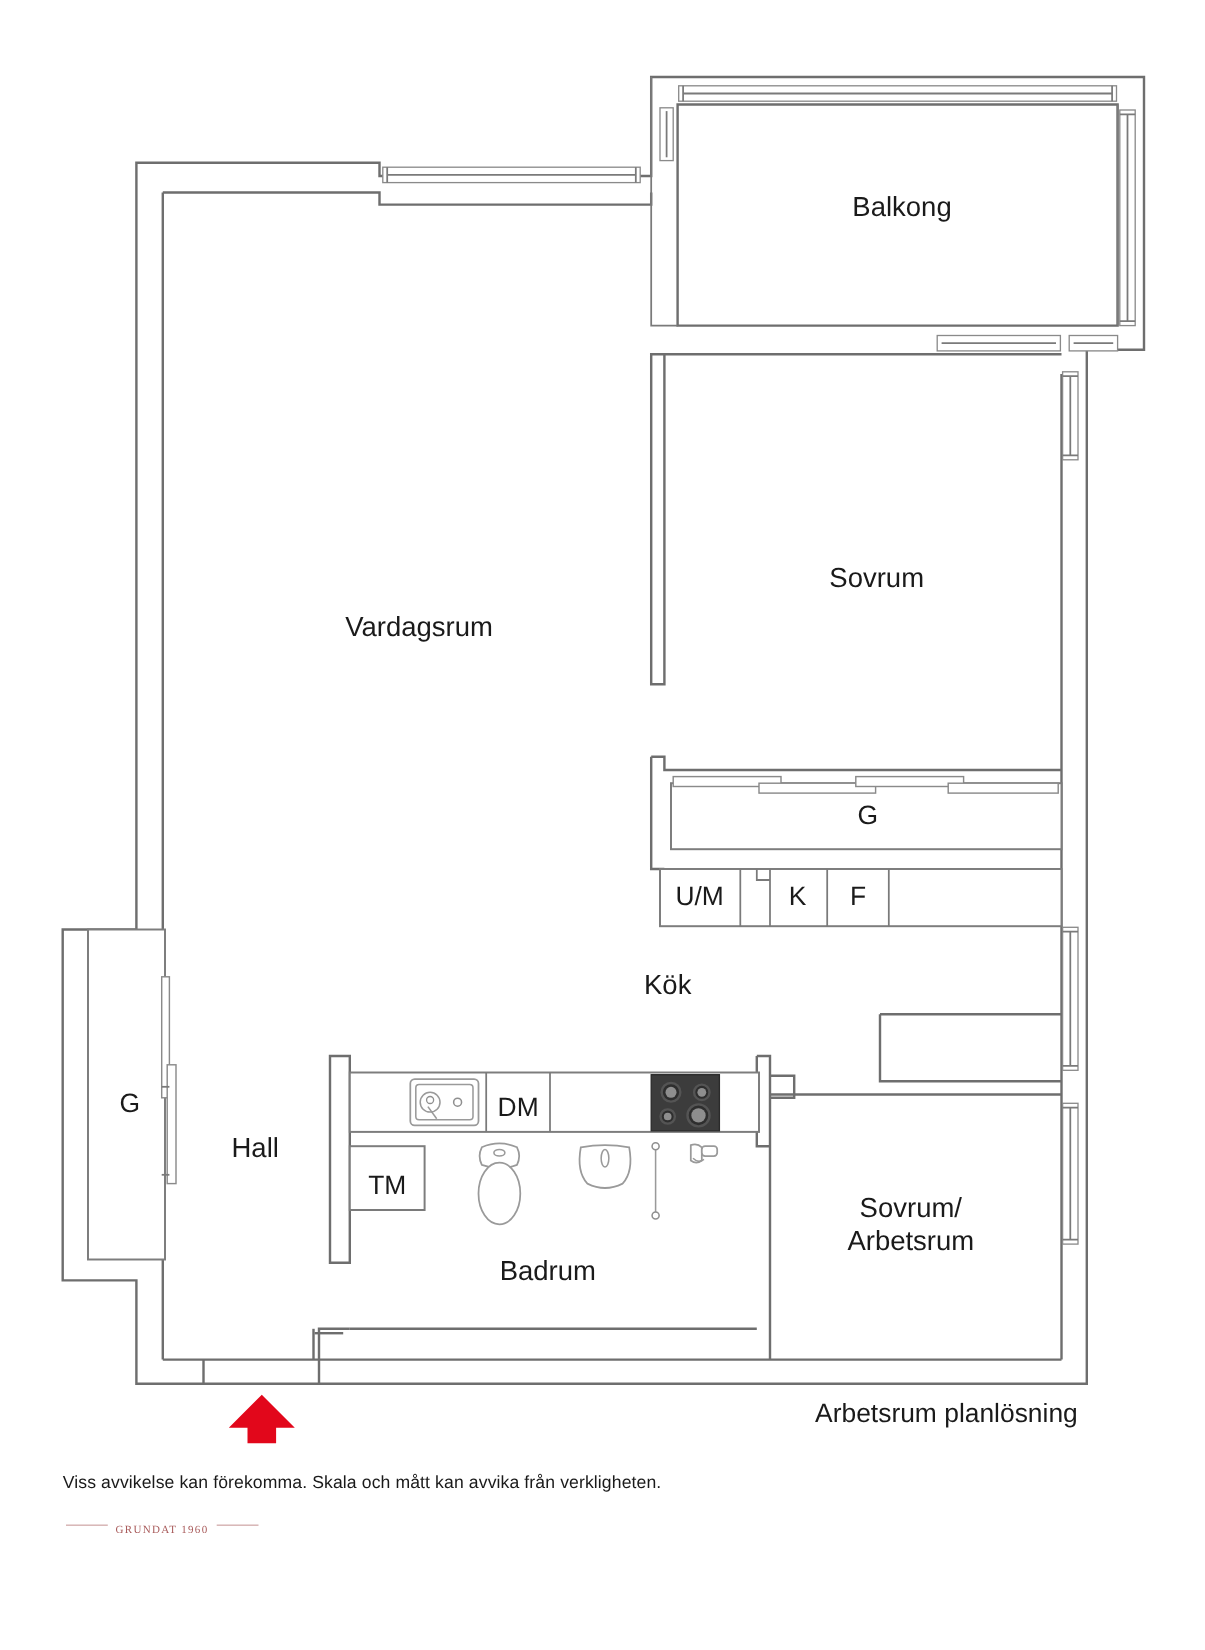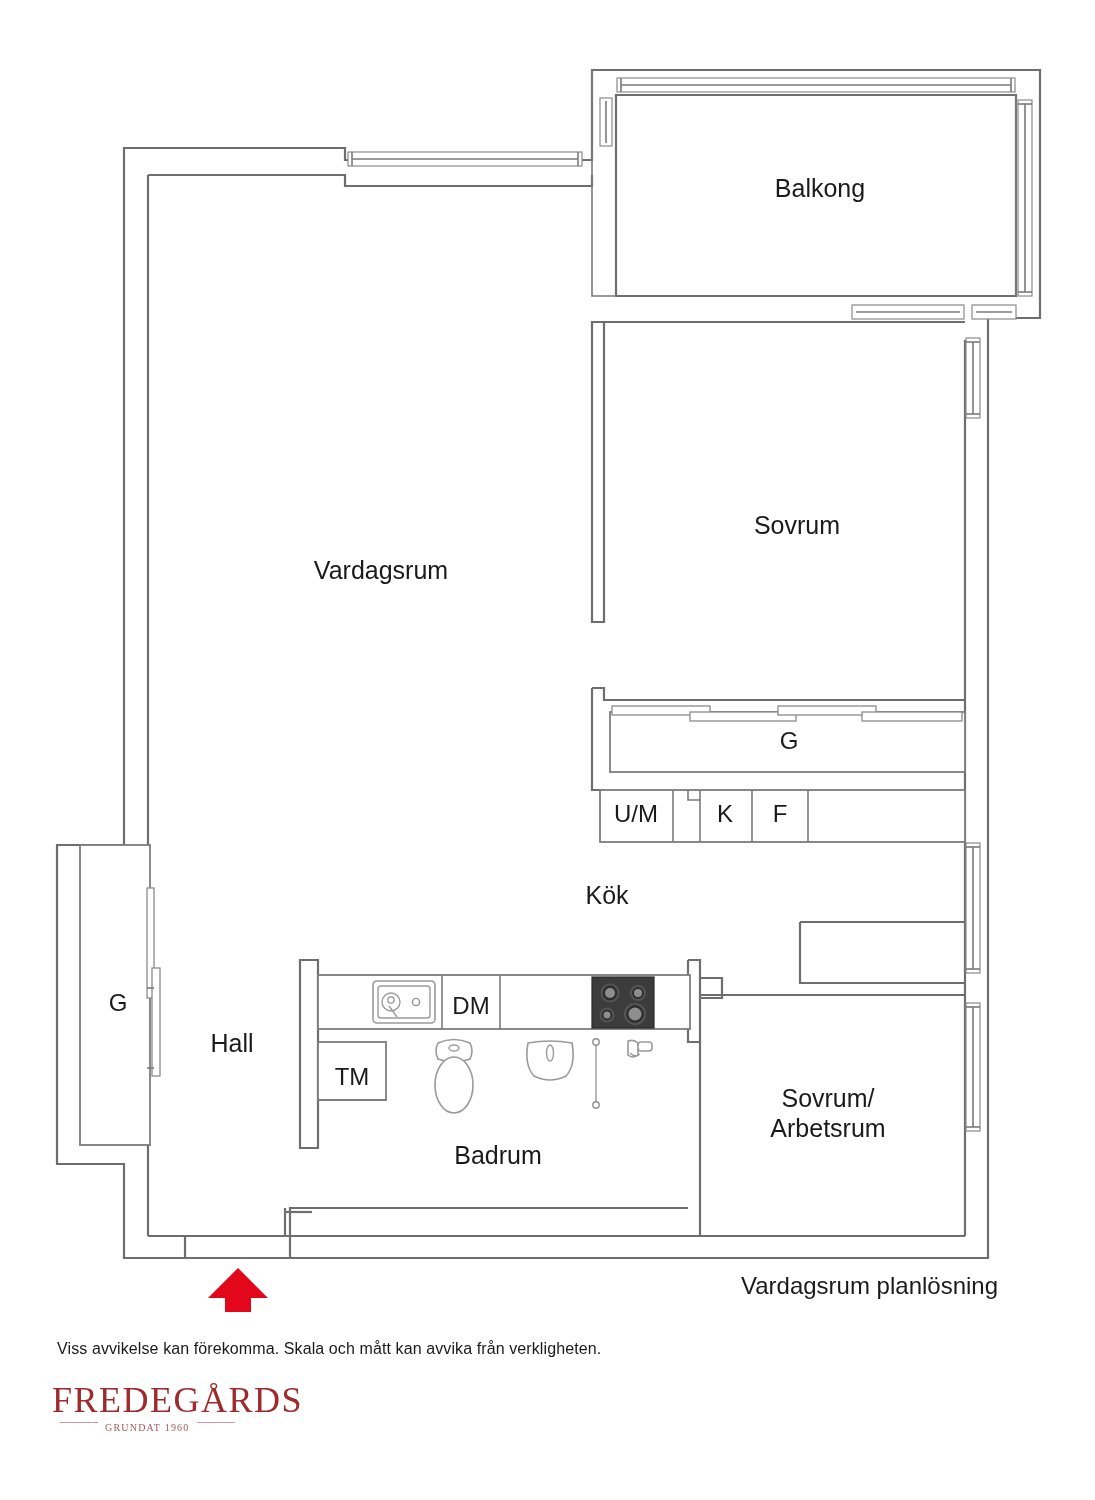--- a/index.html
+++ b/index.html
@@ -363,26 +363,25 @@
       <text class="rlabel" x="828" y="1100">Sovrum/</text>
       <text class="rlabel" x="828" y="1130">Arbetsrum</text>
     </g>
 
     <g>
       <path class="arrow" d="M 238,1268 L 268,1298 L 251,1298 L 251,1312 L 225,1312 L 225,1298 L 208,1298 Z"></path>
     </g>
 
   </svg>
 
-  <div class="alt-label" style="left:741px; top:1272px;">Vardagsrum planlösning</div>
+  <div class="alt-label" style="left:741px; top:1272px;">Arbetsrum planlösning</div>
 
 </div>
 
 <div id="footer-note">Viss avvikelse kan förekomma. Skala och mått kan avvika från verkligheten.</div>
 
 <div id="logo">
-  <div id="logo-word">FREDEGÅRDS</div>
   <div id="logo-sub-row">
     <div class="logo-rule"></div>
     <div id="logo-sub">GRUNDAT 1960</div>
     <div class="logo-rule"></div>
   </div>
 </div>
 
 </body></html>

